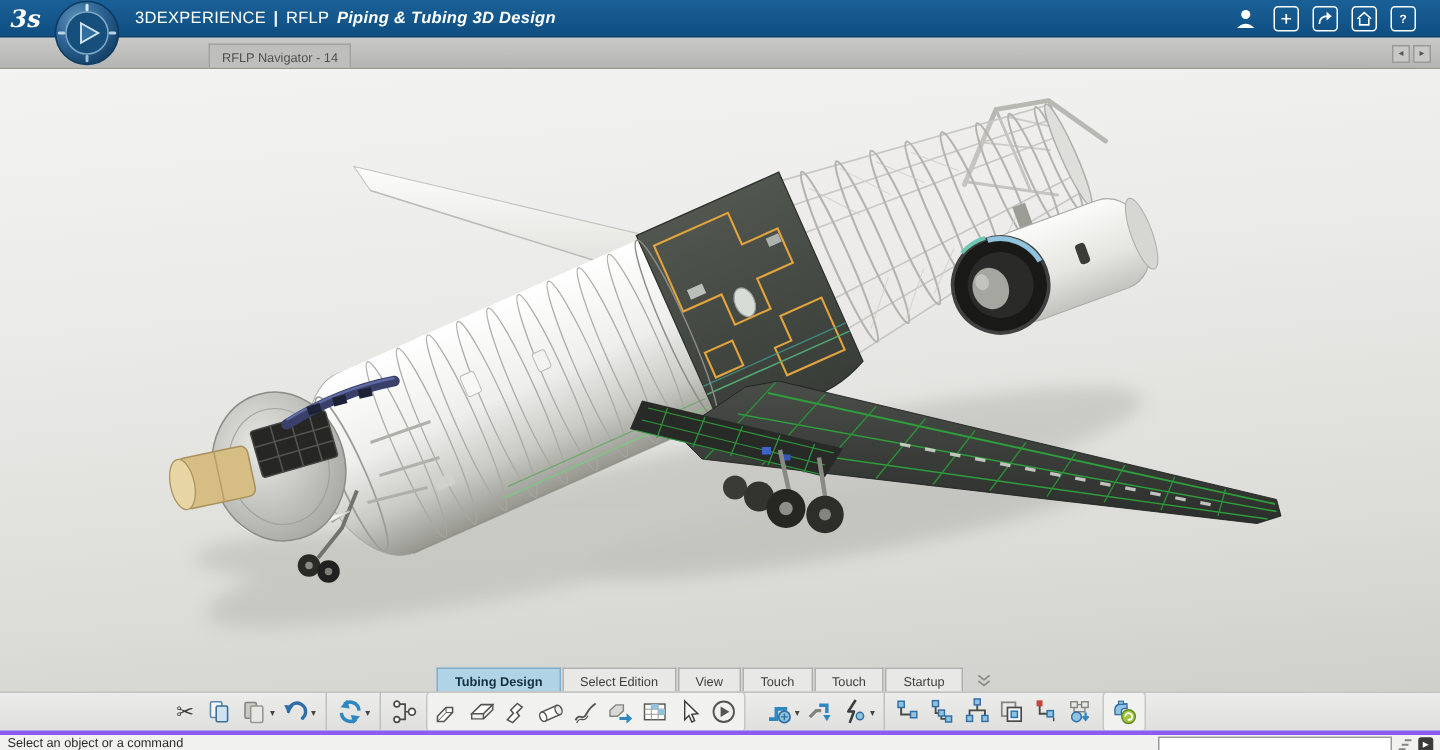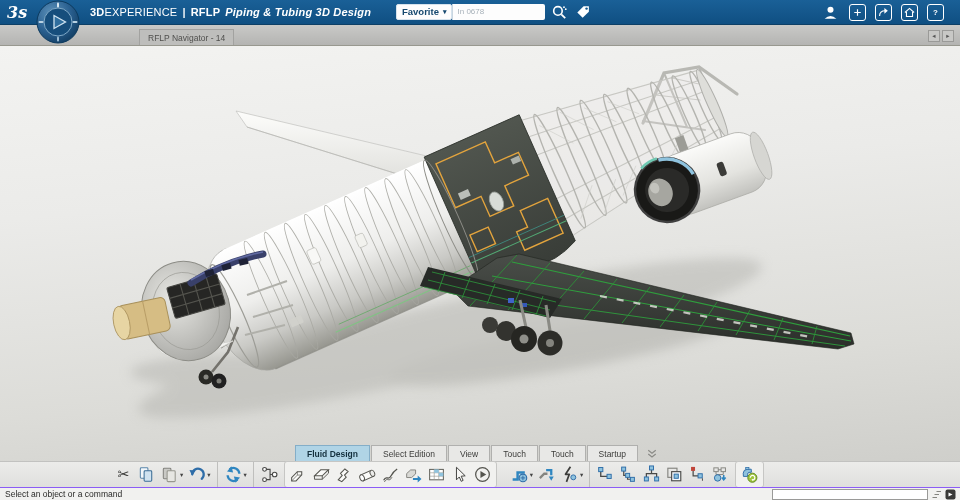--- a/index.html
+++ b/index.html
@@ -5,21 +5,21 @@
   html,body{margin:0;padding:0;background:#888;}
   .app{position:relative;width:960px;height:500px;overflow:hidden;font-family:"Liberation Sans",sans-serif;
        background:#d8d8d4;-webkit-font-smoothing:antialiased;}
   
   .topbar{position:absolute;top:0;left:0;right:0;height:24px;
           background:linear-gradient(#1a6097,#0f4f82);border-bottom:1px solid #0d3f66;z-index:40;}
   .logo3ds{position:absolute;left:6px;top:2px;width:28px;height:20px;}
   .compass{position:absolute;left:36px;top:0;width:44px;height:44px;z-index:60;}
   .apptitle{position:absolute;left:90px;top:0;height:24px;display:flex;align-items:center;
             color:#fff;font-size:11px;white-space:nowrap;letter-spacing:.2px;}
-  .apptitle .b{font-weight:bold;}
+  .apptitle .b{font-weight:normal;}
   .apptitle .divider{margin:0 5px;font-weight:bold;opacity:.95;}
   .apptitle .semi{font-weight:600;margin-left:5px;font-style:italic;}
   .searchwrap{position:absolute;left:396px;top:3px;height:17px;display:flex;align-items:center;}
   .favbtn{display:flex;align-items:center;height:16px;background:#fdfdfd;border:1px solid #d5e2ec;
           border-radius:2px;padding:0 5px;font-size:9.5px;font-weight:bold;color:#16496f;
           font-family:"Liberation Sans",sans-serif;cursor:pointer;}
   .favbtn .caret{font-size:7px;margin-left:4px;color:#16496f;}
   .searchinput{width:84px;height:16px;border:none;border-left:1px solid #c9d6e0;background:#fdfdfd;
                font-size:8px;padding:0 4px;color:#333;font-family:"Liberation Sans",sans-serif;border-radius:0 2px 2px 0;}
   .searchinput::placeholder{color:#a8b2ba;font-size:8px;}
@@ -61,21 +61,21 @@
            display:flex;align-items:center;padding-left:112px;box-sizing:border-box;z-index:25;}
   .tgroup{display:flex;align-items:center;height:25px;}
   .tgroup + .tgroup{border-left:1px solid #bfbfbd;margin-left:4px;padding-left:4px;}
   .tgroup.raised{background:#f1f1ef;border:1px solid #c6c6c4;border-radius:3px;padding:0 2px;margin:0 3px;}
   .tgroup.raised + .tgroup{border-left:none;}
   .tbtn{display:flex;align-items:center;background:none;border:none;padding:1px 2px;cursor:pointer;}
   .tbtn svg{width:19px;height:19px;}
   .tcaret{font-size:6.5px;color:#444;margin-left:1px;}
   
   .statusbar{position:absolute;left:0;right:0;bottom:0;height:13px;background:#f1f1ef;
-             border-top:1px solid #8b5cf6;font-size:8.5px;color:#2a2a28;display:flex;align-items:center;
+             border-top:3px solid #8b5cf6;font-size:8.5px;color:#2a2a28;display:flex;align-items:center;
              padding-left:5px;box-sizing:border-box;z-index:25;}
   .cmdwrap{position:absolute;right:4px;top:1px;display:flex;align-items:center;gap:3px;}
   .cmdinput{width:150px;height:9px;border:1px solid #9a9a98;background:#fff;font-size:8px;padding:0 2px;
             font-family:"Liberation Sans",sans-serif;}
   .sic{width:11px;height:11px;display:flex;align-items:center;justify-content:center;background:none;border:none;padding:0;cursor:pointer;}
   .sic svg{width:11px;height:11px;}
 </style>
 </head>
 <body>
 
@@ -86,41 +86,20 @@
       <svg viewBox="0 0 28 20">
           <text x="1" y="16" font-family="DejaVu Serif, serif" font-style="italic" font-weight="bold" font-size="16" fill="#fff">3s</text>
         </svg>
     </div>
     <div class="apptitle">
       <span class="b">3D</span>
         <span>EXPERIENCE</span>
       <span class="divider">|</span>
       <span class="b">RFLP</span>
       <span class="semi">Piping &amp; Tubing 3D Design</span>
-    </div>
-    <div class="searchwrap">
-      <button class="favbtn">
-        <span>Favorite</span>
-        <span class="caret">▾</span>
-      </button>
-      <input class="searchinput" placeholder="In 0678" style="">
-      <button class="hic">
-        <svg viewBox="0 0 18 18">
-            <circle cx="7.8" cy="7.8" r="4.8" fill="none" stroke="#fff" stroke-width="1.8"></circle>
-            <path d="M11.6 11.6 L16 16" stroke="#fff" stroke-width="2"></path>
-            <circle cx="14.6" cy="3.6" r="1" fill="#fff"></circle>
-            <circle cx="16.6" cy="5.8" r="1" fill="#fff"></circle>
-          </svg>
-      </button>
-      <button class="hic">
-        <svg viewBox="0 0 18 18">
-            <path d="M2.6 9.6 L9.6 2.6 H15.6 V8.6 L8.6 15.6 Z" fill="#fff"></path>
-            <circle cx="13" cy="5.2" r="1.4" fill="#11568c"></circle>
-          </svg>
-      </button>
     </div>
     <div class="actions">
         <button class="hbtn nobox">
           <svg viewBox="0 0 18 18">
             <circle cx="9" cy="6" r="3.2" fill="#fff"></circle>
             <path d="M2.8 15.6 Q9 9.6 15.2 15.6 Z" fill="#fff"></path>
           </svg>
         </button>
         <button class="hbtn">
           <svg viewBox="0 0 18 18">
@@ -360,21 +339,21 @@
       </g>
       <path d="M191 283 Q226 261 263 254" stroke="#39406a" stroke-width="7" fill="none" stroke-linecap="round"></path>
       <path d="M191 280 Q226 259 263 252" stroke="#6a74b0" stroke-width="1.6" fill="none" opacity="0.8"></path>
       <rect x="205" y="270" width="9" height="6" fill="#1e2236" transform="rotate(-17 209 273)"></rect>
       <rect x="222" y="264" width="9" height="6" fill="#1e2236" transform="rotate(-15 226 267)"></rect>
       <rect x="239" y="259" width="9" height="6" fill="#1e2236" transform="rotate(-13 243 262)"></rect>
     </svg>
 
     <div class="ribbontabs">
       <div style="display:flex;align-items:flex-end;">
-          <div class="rtab active">Fluid Design</div>
+          <div class="rtab active">Tubing Design</div>
           <div class="rtab">Select Edition</div>
           <div class="rtab">View</div>
           <div class="rtab">Touch</div>
           <div class="rtab">Touch</div>
           <div class="rtab">Startup</div>
         </div>
       <button class="rchev">
         <svg viewBox="0 0 18 16" width="16" height="12">
           <path d="M4 3 L9 7 L14 3 M4 8 L9 12 L14 8" stroke="#8a8a86" stroke-width="1.5" fill="none"></path>
         </svg>

